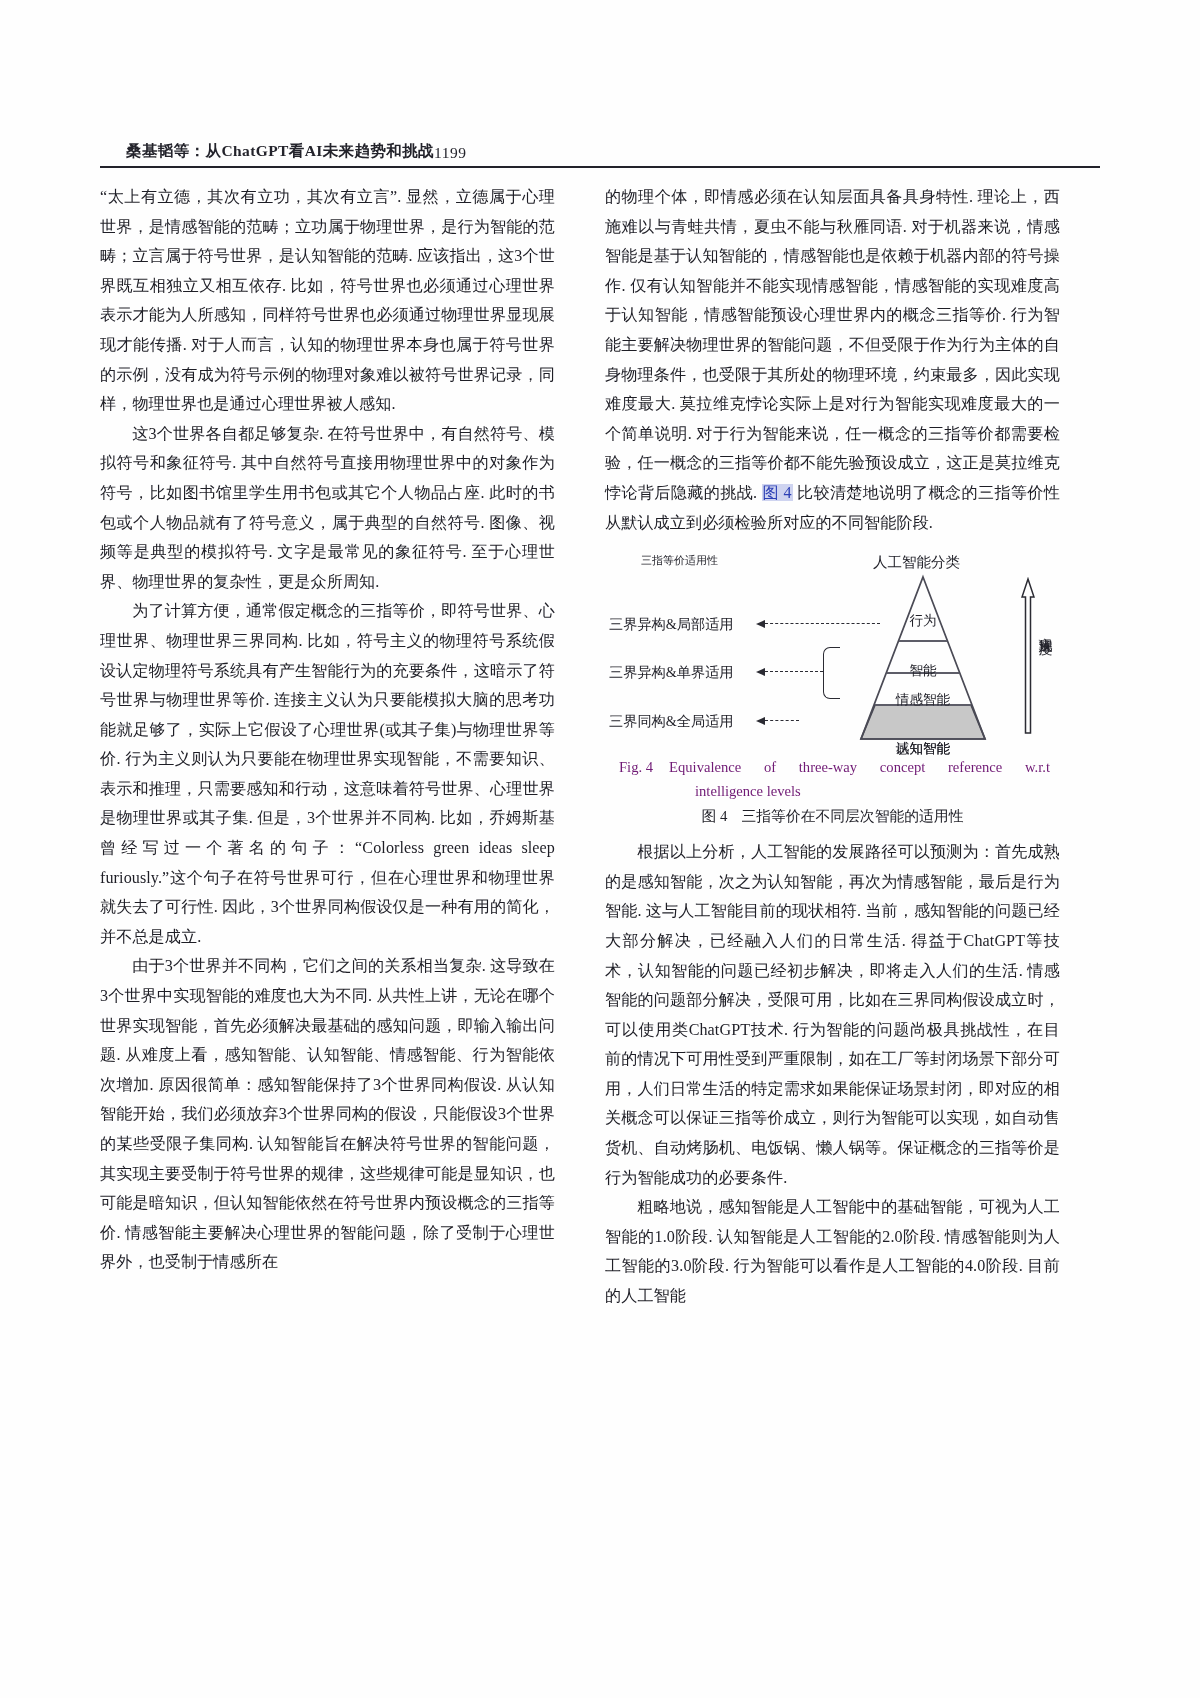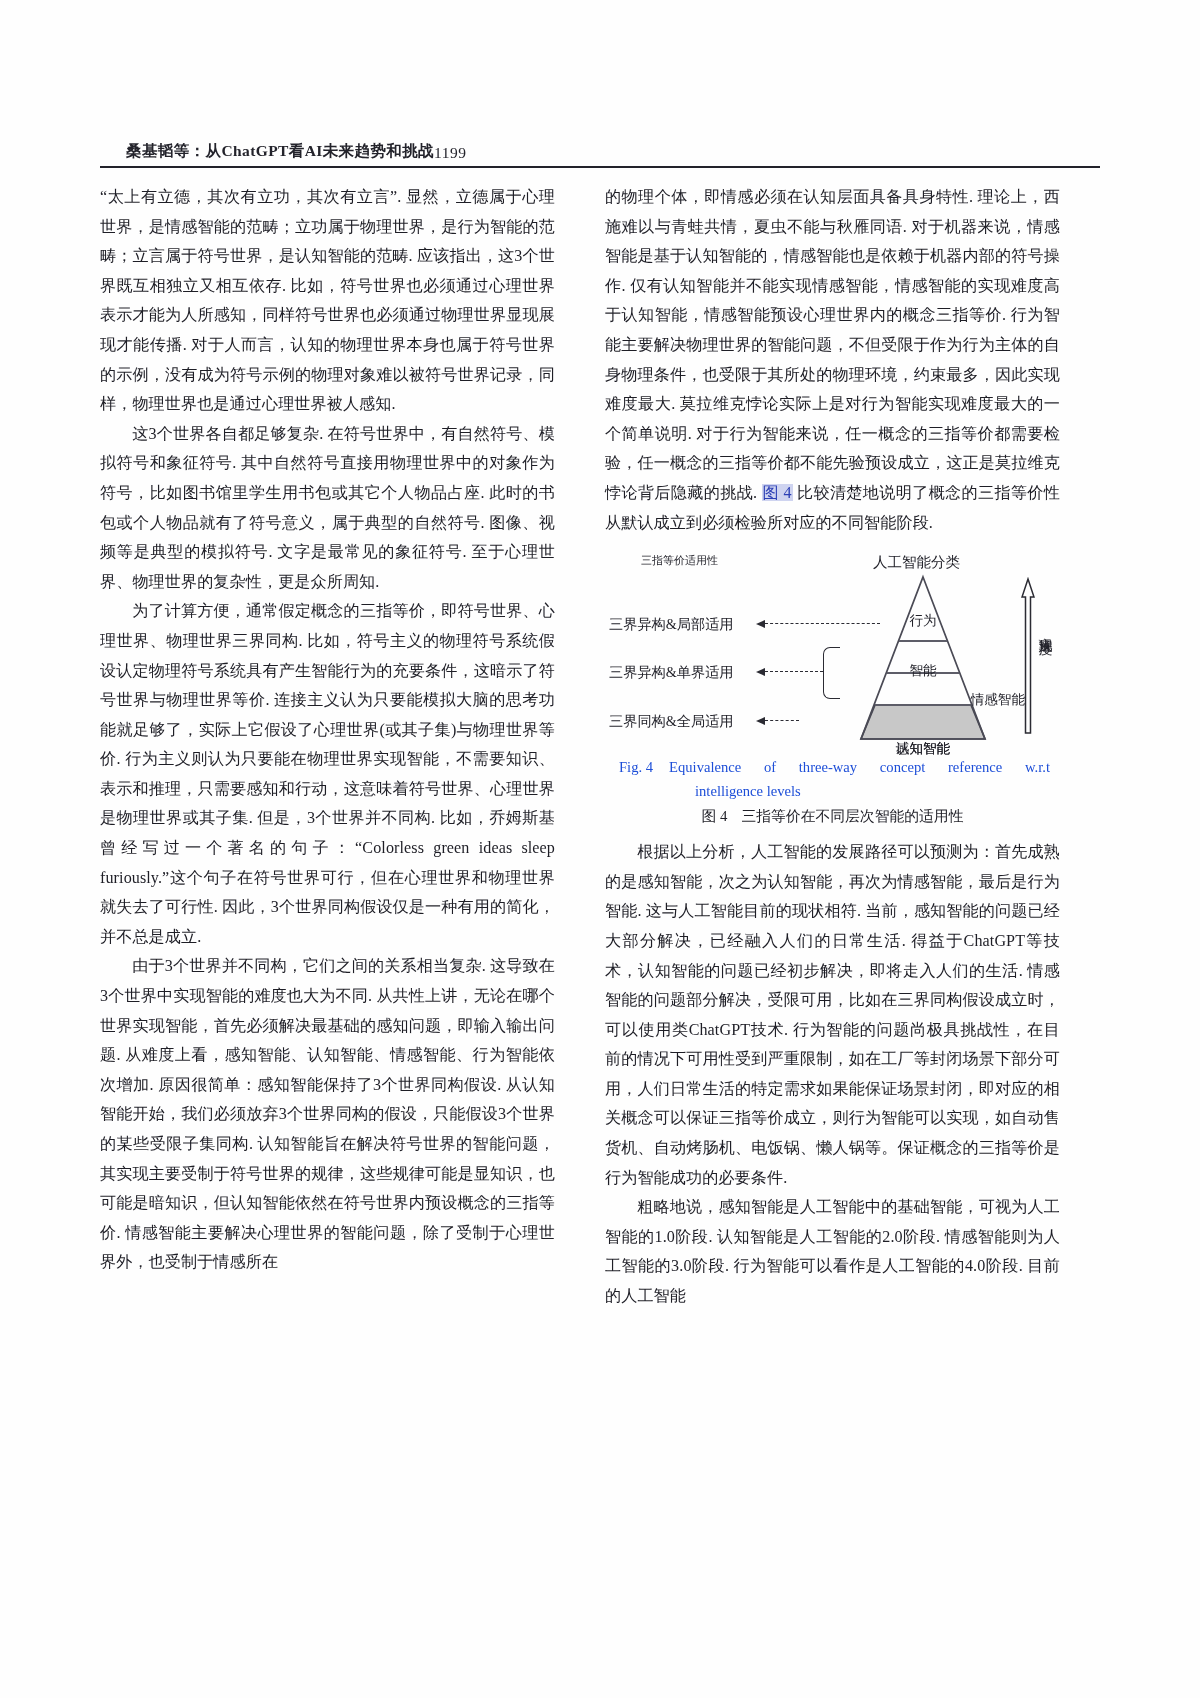--- a/index.html
+++ b/index.html
@@ -178,21 +178,21 @@
     position: absolute;
     font-size: 13.6px;
     color: #22222a;
     text-align: center;
     width: 100%;
     white-space: nowrap;
     line-height: 16px;
   }
   .pt-1 { top: 42px;  left: 0; }
   .pt-2 { top: 92px;  left: 0; }
-  .pt-3 { top: 121px; left: 16px; text-align: right; }
+  .pt-3 { top: 121px; left: 0; }
   .pt-4 { top: 141px; left: 0; margin-top: 29px; }
 
   
   .diff-arrow {
     position: absolute;
     left: 416px;
     top: 26px;
     width: 14px;
     height: 158px;
   }
@@ -205,21 +205,21 @@
     line-height: 15.5px;
     color: #22222a;
     writing-mode: vertical-rl;
     text-orientation: upright;
     letter-spacing: 1px;
   }
 
   .fig-caption-en {
     font-size: 14.6px;
     line-height: 24px;
-    color: #1d4ed8;
+    color: #701a75;
     margin-top: 4px;
     padding-left: 14px;
     padding-right: 10px;
   }
   .cap-line-1 {
     display: flex;
     justify-content: space-between;
   }
   .cap-fig-no { padding-right: 16px; white-space: nowrap; }
   .cap-words { flex: 1; display: flex; justify-content: space-between; gap: 12px; }

